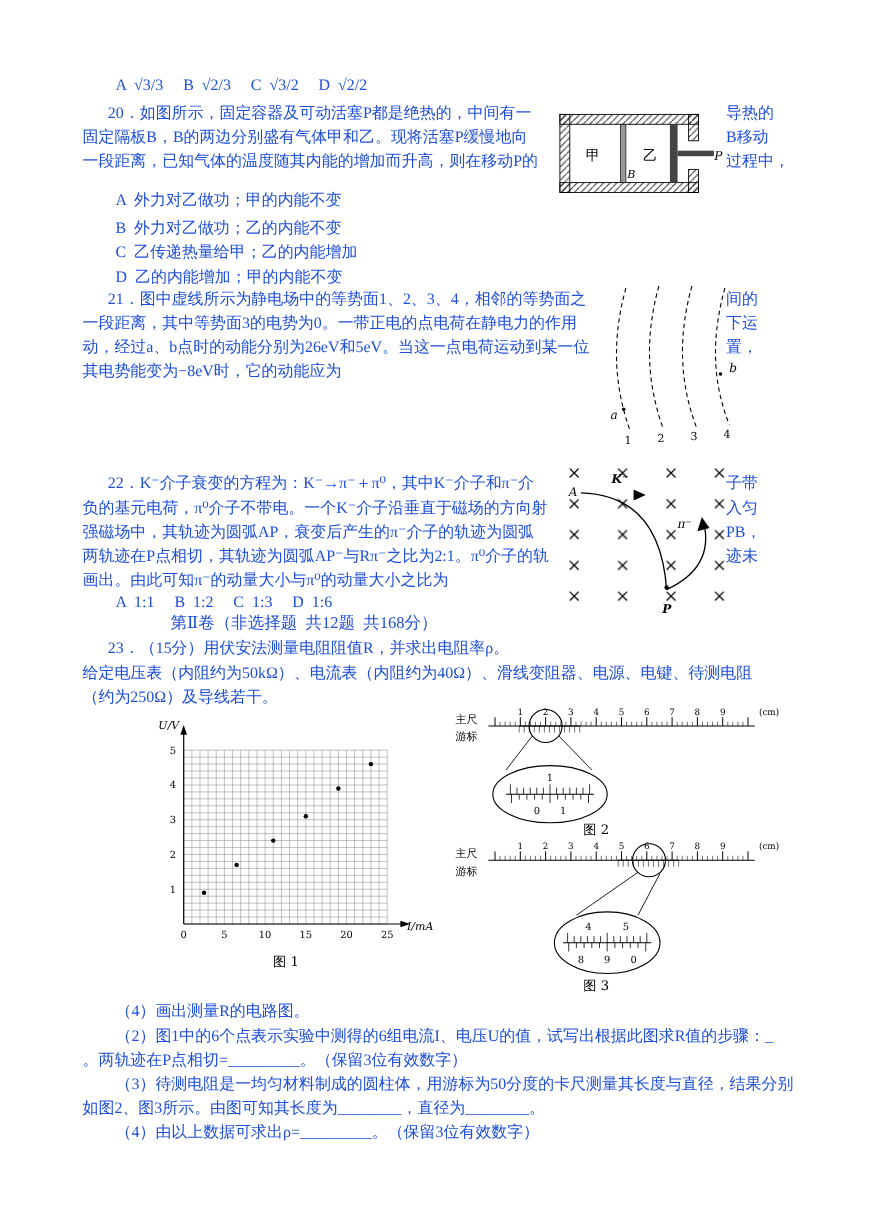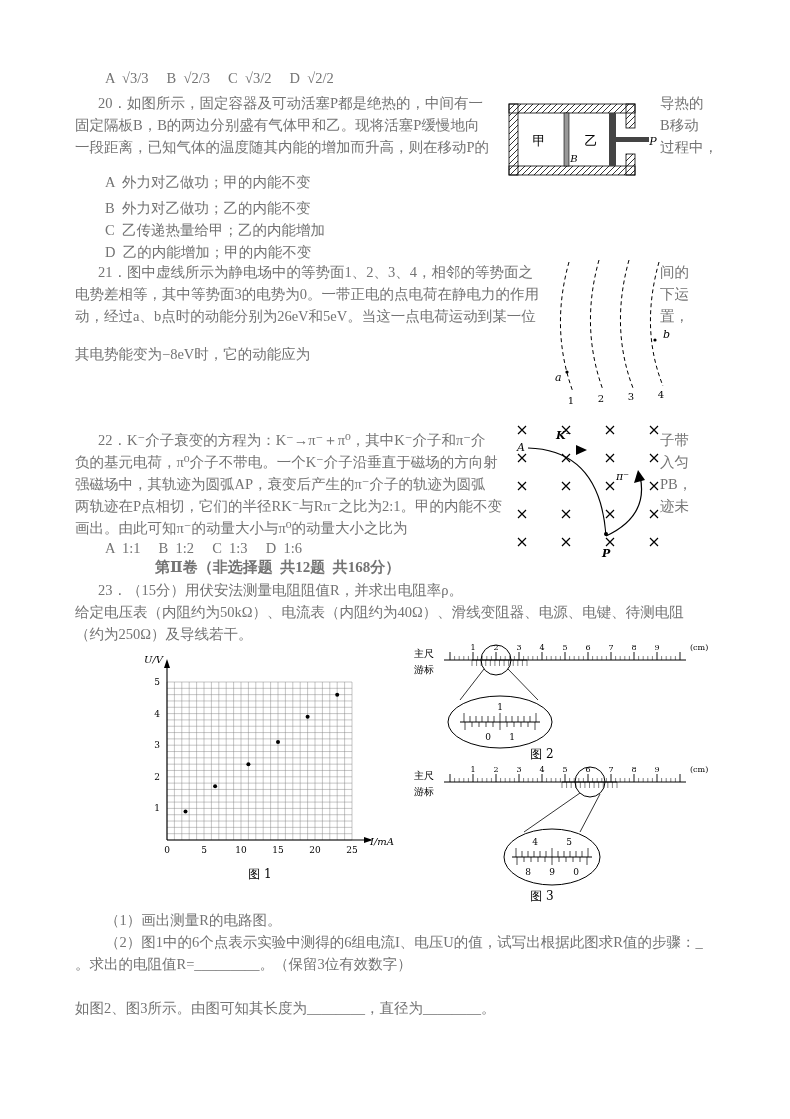--- a/index.html
+++ b/index.html
@@ -1,20 +1,20 @@
 <!DOCTYPE html>
 <html><head>
 <meta charset="utf-8">
 <style>
   *{margin:0;padding:0;box-sizing:border-box}
   html,body{background:#ffffff}
-  .page{position:relative;width:790px;height:1119px;background:#fff;color:#737373;
+  .page{position:relative;width:790px;height:1119px;background:#fff;color:#1d4ed8;
         font-family:"Liberation Serif","DejaVu Serif",serif;overflow:hidden}
   .t{position:absolute;font-size:14.5px;line-height:20px;white-space:pre}
-  .hdr{font-weight:bold;font-size:15px}
+  .hdr{font-weight:normal;font-size:15px}
   .fig{position:absolute}
   svg text{font-family:"DejaVu Serif","Liberation Serif",serif;fill:#000}
 </style>
 </head>
 <body>
 
 <div class="page">
 
   <div class="t" style="left:105px;top:68px">A  √3/3     B  √2/3     C  √3/2     D  √2/2</div>
 
@@ -44,23 +44,23 @@
     <text x="71" y="64" font-size="10" font-style="italic" text-anchor="middle">B</text>
     <text x="150" y="47" font-size="11" font-style="italic" text-anchor="middle">P</text>
   </svg>
 
   <div class="t" style="left:105px;top:172px">A  外力对乙做功；甲的内能不变</div>
   <div class="t" style="left:105px;top:198px">B  外力对乙做功；乙的内能不变</div>
   <div class="t" style="left:105px;top:220px">C  乙传递热量给甲；乙的内能增加</div>
   <div class="t" style="left:105px;top:242px">D  乙的内能增加；甲的内能不变</div>
 
   <div class="t" style="left:98px;top:262px">21．图中虚线所示为静电场中的等势面1、2、3、4，相邻的等势面之</div>
-  <div class="t" style="left:75px;top:284px">电势差相等，其中等势面3的电势为0。一带正电的点电荷在静电力的作用</div>
+  <div class="t" style="left:75px;top:284px">一段距离，其中等势面3的电势为0。一带正电的点电荷在静电力的作用</div>
   <div class="t" style="left:75px;top:306px">动，经过a、b点时的动能分别为26eV和5eV。当这一点电荷运动到某一位</div>
-  <div class="t" style="left:75px;top:344px">其电势能变为−8eV时，它的动能应为</div>
+  <div class="t" style="left:75px;top:328px">其电势能变为−8eV时，它的动能应为</div>
   <div class="t" style="left:660px;top:262px">间的</div>
   <div class="t" style="left:660px;top:284px">下运</div>
   <div class="t" style="left:660px;top:306px">置，</div>
 
   <svg class="fig" style="left:545px;top:250px" width="140" height="158" viewBox="0 0 140 158">
     <g fill="none" stroke="#000" stroke-width="1" stroke-dasharray="4 3">
       <path d="M 24,12 C 12,55 12,98 28,142"></path>
       <path d="M 54,10 C 42,53 42,96 58,140"></path>
       <path d="M 84,10 C 72,53 72,96 88,138"></path>
       <path d="M 114,12 C 102,55 102,96 118,136"></path>
@@ -72,21 +72,21 @@
     <text x="26" y="154" font-size="10" text-anchor="middle">1</text>
     <text x="56" y="152" font-size="10" text-anchor="middle">2</text>
     <text x="86" y="150" font-size="10" text-anchor="middle">3</text>
     <text x="116" y="148" font-size="10" text-anchor="middle">4</text>
   </svg>
 
 
   <div class="t" style="left:98px;top:430px">22．K⁻介子衰变的方程为：K⁻→π⁻＋π⁰，其中K⁻介子和π⁻介</div>
   <div class="t" style="left:75px;top:452px">负的基元电荷，π⁰介子不带电。一个K⁻介子沿垂直于磁场的方向射</div>
   <div class="t" style="left:75px;top:474px">强磁场中，其轨迹为圆弧AP，衰变后产生的π⁻介子的轨迹为圆弧</div>
-  <div class="t" style="left:75px;top:496px">两轨迹在P点相切，它们的半径RK⁻与Rπ⁻之比为2:1。甲的内能不变</div>
+  <div class="t" style="left:75px;top:496px">两轨迹在P点相切，其轨迹为圆弧AP⁻与Rπ⁻之比为2:1。π⁰介子的轨</div>
   <div class="t" style="left:75px;top:518px">画出。由此可知π⁻的动量大小与π⁰的动量大小之比为</div>
   <div class="t" style="left:660px;top:430px">子带</div>
   <div class="t" style="left:660px;top:452px">入匀</div>
   <div class="t" style="left:660px;top:474px">PB，</div>
   <div class="t" style="left:660px;top:496px">迹未</div>
 
   <svg class="fig" style="left:512px;top:420px" width="176" height="146" viewBox="0 0 176 146">
     <defs>
       <pattern id="xpat" width="44" height="28" patternUnits="userSpaceOnUse">
         <path d="M6,6 L14,14 M14,6 L6,14" stroke="#000" stroke-width="1.2" fill="none"></path>
@@ -428,18 +428,20 @@
         <line x1="175" y1="95" x2="175" y2="103" stroke="#000" stroke-width="0.7"></line>
         <text x="123" y="83" font-size="9" text-anchor="middle">4</text>
         <text x="157" y="83" font-size="9" text-anchor="middle">5</text>
         <text x="116" y="113" font-size="9" text-anchor="middle">8</text>
         <text x="140" y="113" font-size="9" text-anchor="middle">9</text>
         <text x="164" y="113" font-size="9" text-anchor="middle">0</text>
       </g>
     <text x="130" y="138" font-size="12" text-anchor="middle">图 3</text>
   </svg>
 
-  <div class="t" style="left:105px;top:910px">（1）画出测量R的电路图。</div>
+  <div class="t" style="left:105px;top:910px">（4）画出测量R的电路图。</div>
   <div class="t" style="left:105px;top:932px">（2）图1中的6个点表示实验中测得的6组电流I、电压U的值，试写出根据此图求R值的步骤：_</div>
-  <div class="t" style="left:75px;top:954px">。求出的电阻值R=_________。（保留3位有效数字）</div>
+  <div class="t" style="left:75px;top:954px">。两轨迹在P点相切=_________。（保留3位有效数字）</div>
+  <div class="t" style="left:105px;top:976px">（3）待测电阻是一均匀材料制成的圆柱体，用游标为50分度的卡尺测量其长度与直径，结果分别</div>
   <div class="t" style="left:75px;top:998px">如图2、图3所示。由图可知其长度为________，直径为________。</div>
+  <div class="t" style="left:105px;top:1020px">（4）由以上数据可求出ρ=_________。（保留3位有效数字）</div>
 
 </div>
 
 </body></html>

